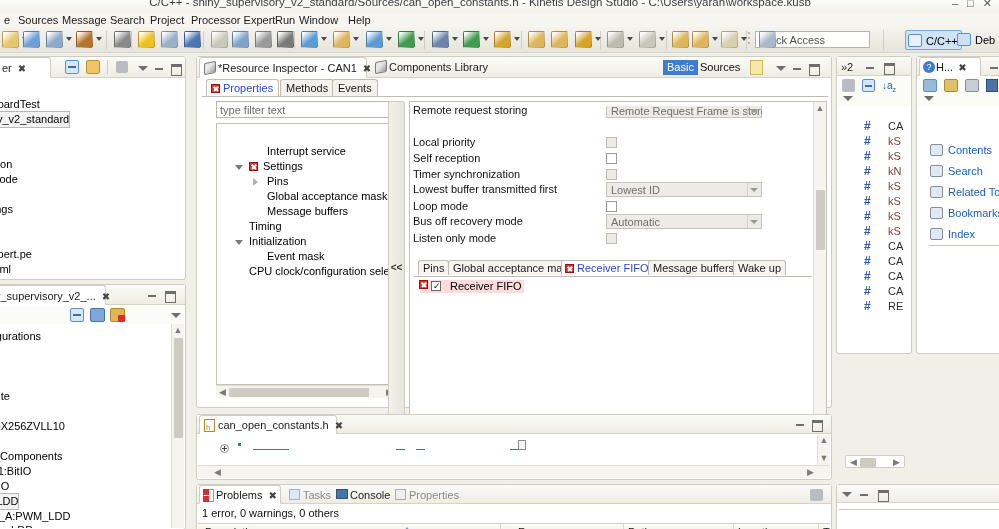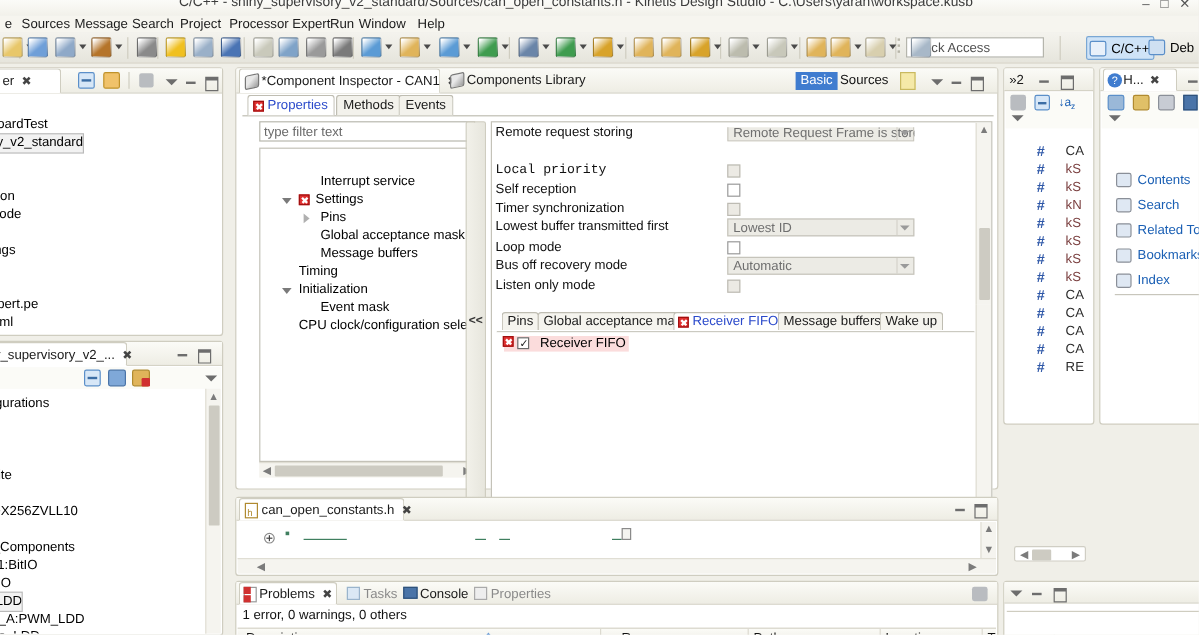--- a/index.html
+++ b/index.html
@@ -390,21 +390,21 @@
       <div class="sb-arrow" style="top:1px;left:0;right:0;">▲</div>
       <div class="thumb" style="top:14px;height:100px;"></div>
     </div>
   </div>
 
   <div class="part" style="left:196px; top:56px; width:636px; height:352px;">
     <div class="part-tabs">
 
       <div class="vtab sel" style="left:2px;width:168px;padding-left:18px;">
         <span style="position:absolute;left:4px;top:4px;width:12px;height:12px;background:linear-gradient(135deg,#e8e8e8 40%,#9a9a9a);border:1px solid #777;border-radius:2px;transform:skewY(-12deg);"></span>
-        <span>*Component Inspector - CAN1</span>
+        <span>*Resource Inspector - CAN1</span>
         <span style="color:#444;font-size:10px;margin-left:3px;">✖</span>
       </div>
 
       <div class="vtab" style="left:174px;width:140px;padding-left:18px;">
         <span style="position:absolute;left:4px;top:4px;width:12px;height:12px;background:linear-gradient(135deg,#e8e8e8 40%,#9a9a9a);border:1px solid #777;border-radius:2px;transform:skewY(-12deg);"></span>
         <span>Components Library</span>
       </div>
 
       <div style="position:absolute;left:466px;top:3px;height:15px;line-height:15px;padding:0 4px;background:#3f7ccf;color:#fff;font-size:11px;">
         <span>Basic</span>
@@ -477,21 +477,21 @@
     <div class="vdiv" style="left:191px;top:44px;width:17px;height:340px;">
       <span style="top:160px;">&lt;&lt;</span>
     </div>
 
     <div style="position:absolute;left:212px;top:44px;width:418px;height:340px;background:#fff;border:1px solid #c4c2b8;overflow:hidden;">
       <div id="proplist" style="position:absolute;left:0;top:0;width:404px;height:152px;overflow:hidden;">
           <div class="prow" style="top: 0px; width: 404px;">
             <div class="plabel" style="clip-path: inset(3px 0px 0px);">Remote request storing</div>
             <div class="pcombo" style="left: 196px; width: 156px; clip-path: inset(3px 0px 0px);"><span>Remote Request Frame is stored</span><span class="ar"></span></div>
           </div>
-          <div class="prow" style="top: 32px; width: 404px; font-family: Liberation Mono, monospace;">
+          <div class="prow" style="top: 32px; width: 404px;">
             <div class="plabel">Local priority</div>
             <div class="pcheck disabled" style="left: 196px;"></div>
           </div>
           <div class="prow" style="top: 48px; width: 404px;">
             <div class="plabel">Self reception</div>
             <div class="pcheck" style="left: 196px;"></div>
           </div>
           <div class="prow" style="top: 64px; width: 404px;">
             <div class="plabel">Timer synchronization</div>
             <div class="pcheck disabled" style="left: 196px;"></div>

